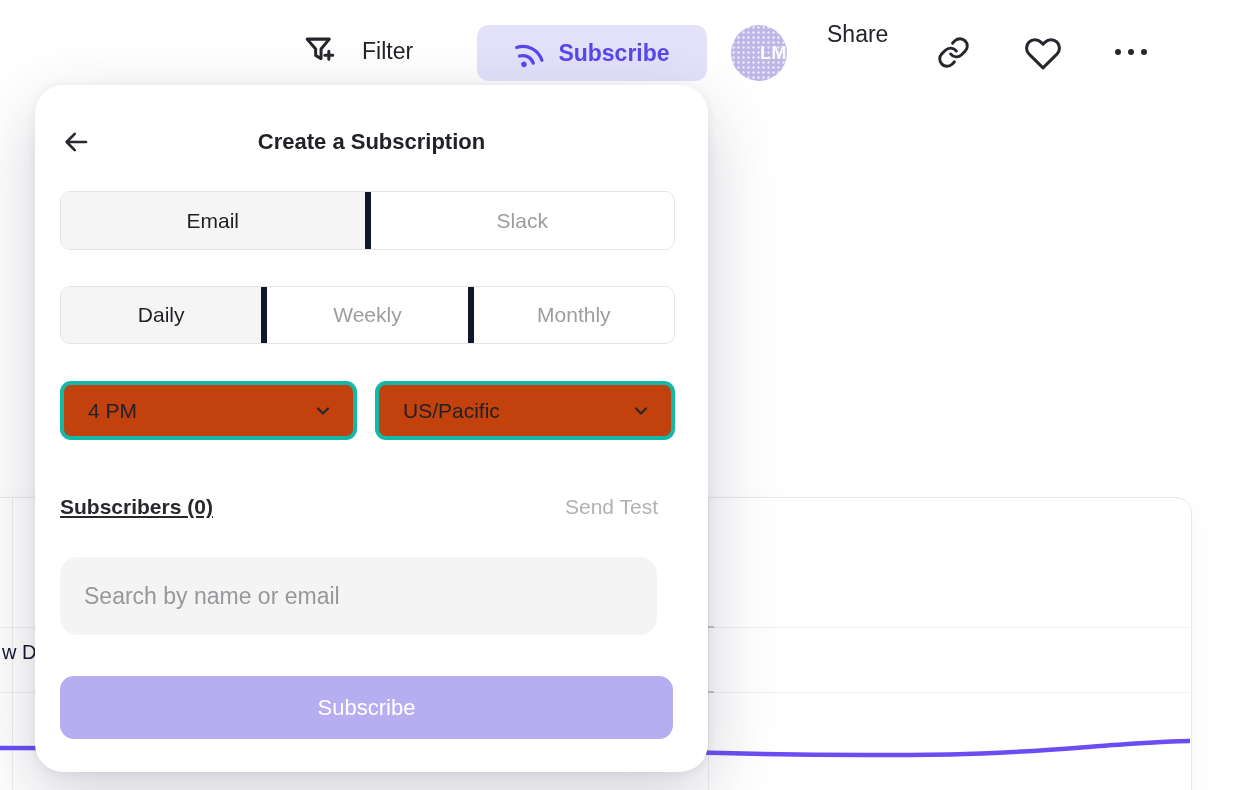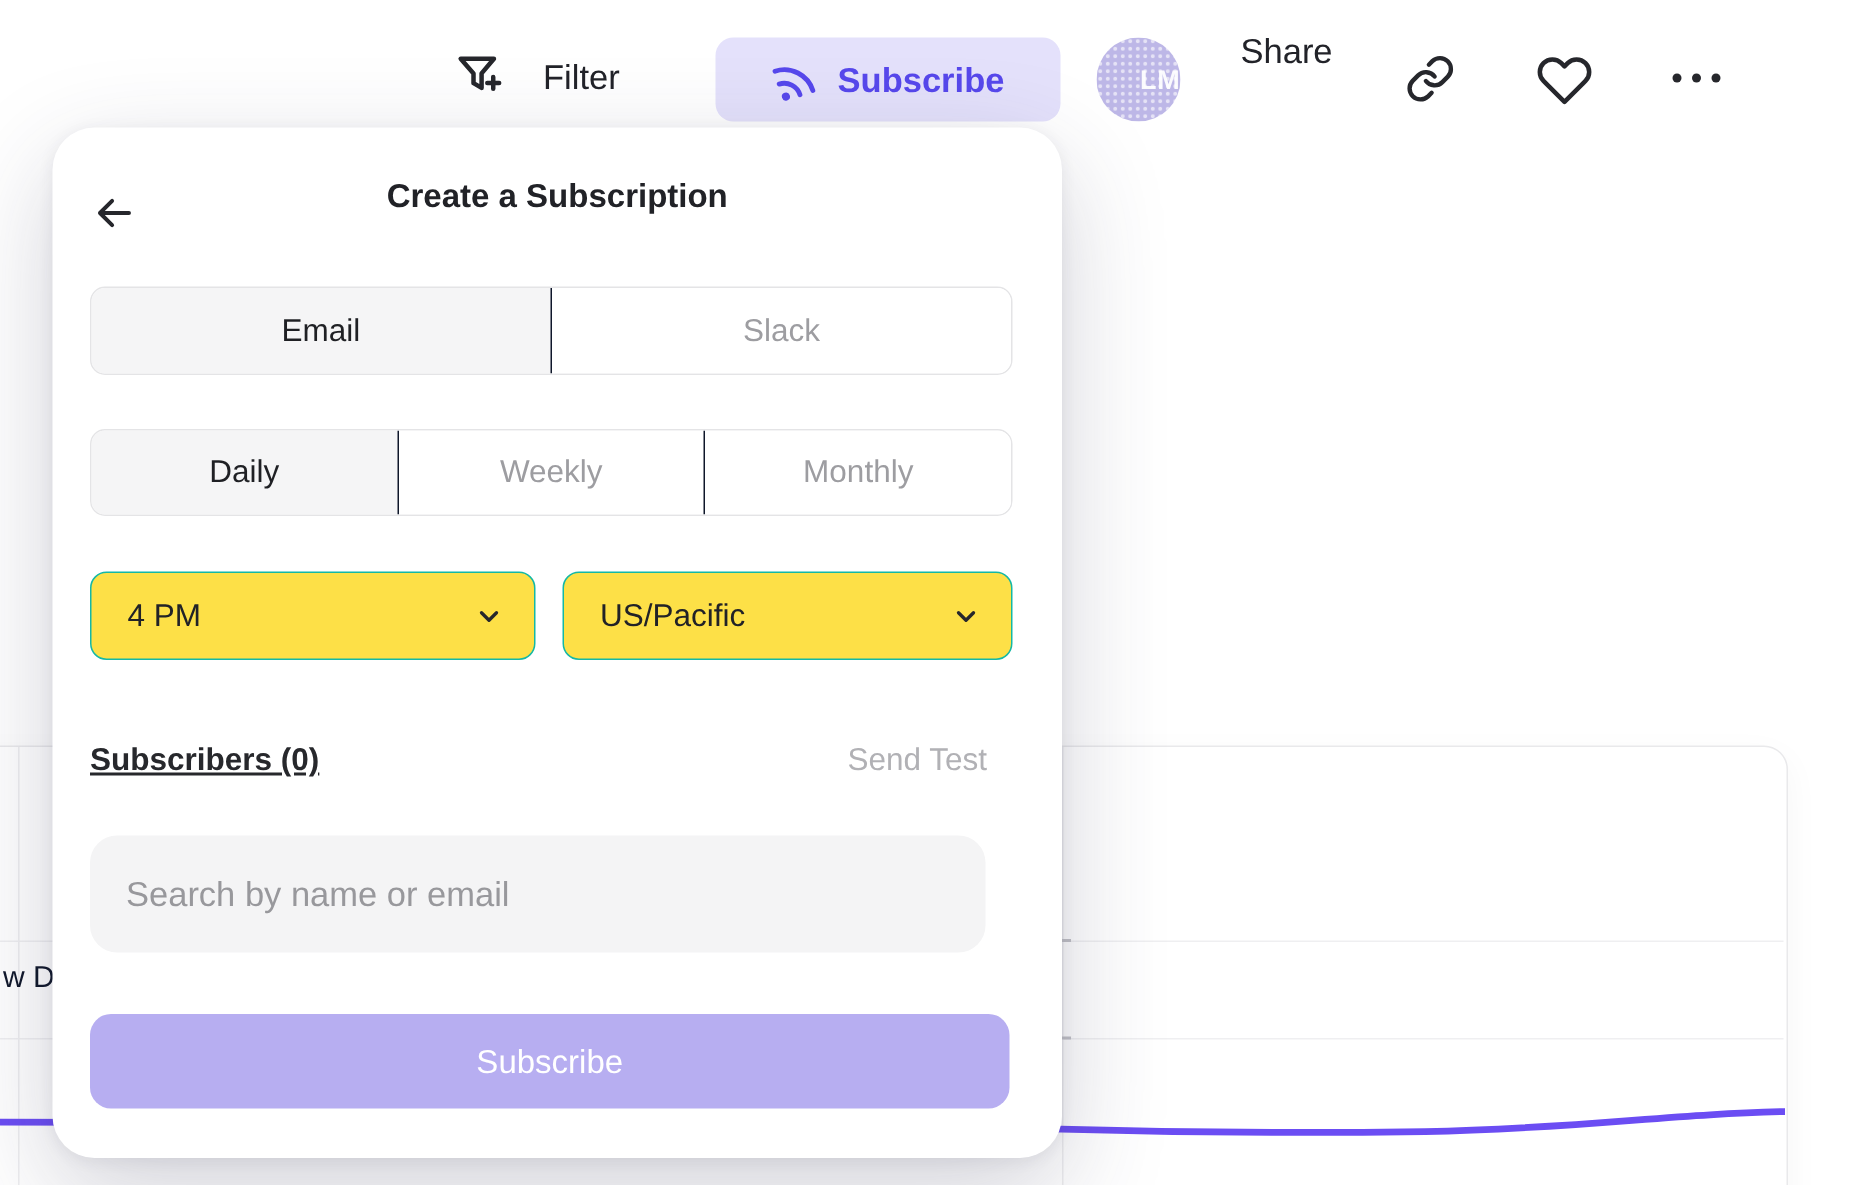--- a/index.html
+++ b/index.html
@@ -44,38 +44,38 @@
   .icon-btn{background:none;border:none;padding:0;cursor:pointer;}
 
   
   .modal{
     position:absolute;left:35px;top:85px;width:673px;height:687px;background:#fff;
     border-radius:28px;z-index:10;
     box-shadow:0 24px 70px rgba(50,50,80,.22), 0 2px 10px rgba(50,50,80,.08);
   }
   .back-btn{position:absolute;left:26px;top:42px;background:none;border:none;padding:0;cursor:pointer;}
   .modal-title{
-    position:absolute;left:0;right:0;top:33px;text-align:center;
+    position:absolute;left:0;right:0;top:44px;text-align:center;
     font-size:22px;font-weight:600;color:#212227;
   }
   .seg{
     position:absolute;left:25px;width:615px;border:1px solid #e4e4e6;border-radius:10px;
     display:flex;overflow:hidden;box-sizing:border-box;background:#fff;
   }
   .seg-cell{
     flex:1;display:flex;align-items:center;justify-content:center;
     font-size:21px;color:#9d9da1;cursor:pointer;background:#fff;border:none;padding:0;
-    border-right:1px solid #0f172a;font-family:inherit;
+    border-right:6px solid #0f172a;font-family:inherit;
   }
   .seg-cell:last-child{border-right:none;}
   .seg-cell.selected{background:#f5f5f6;color:#1f2024;font-weight:500;}
   .dropdown{
-    position:absolute;top:296px;height:59px;border:1px solid #14b8a6;border-radius:11px;
+    position:absolute;top:296px;height:59px;border:4px solid #14b8a6;border-radius:11px;
     box-sizing:border-box;display:flex;align-items:center;justify-content:space-between;
-    padding:0 20px 0 24px;background:#fde047;cursor:pointer;
+    padding:0 20px 0 24px;background:#c2410c;cursor:pointer;
   }
   .dropdown .dd-value{font-size:21px;font-weight:500;color:#212227;}
   .subs-label{position:absolute;left:25px;top:410px;font-size:21px;font-weight:600;color:#27282c;text-decoration:underline;}
   .send-test{
     position:absolute;right:50px;top:410px;font-size:21px;font-weight:500;color:#b1b1b5;
     background:none;border:none;padding:0;cursor:pointer;font-family:inherit;margin-left:47px;
   }
   .search-input{
     position:absolute;left:25px;top:472px;width:597px;height:78px;box-sizing:border-box;
     background:#f4f4f5;border:none;border-radius:18px;padding:0 24px;font-size:23px;

